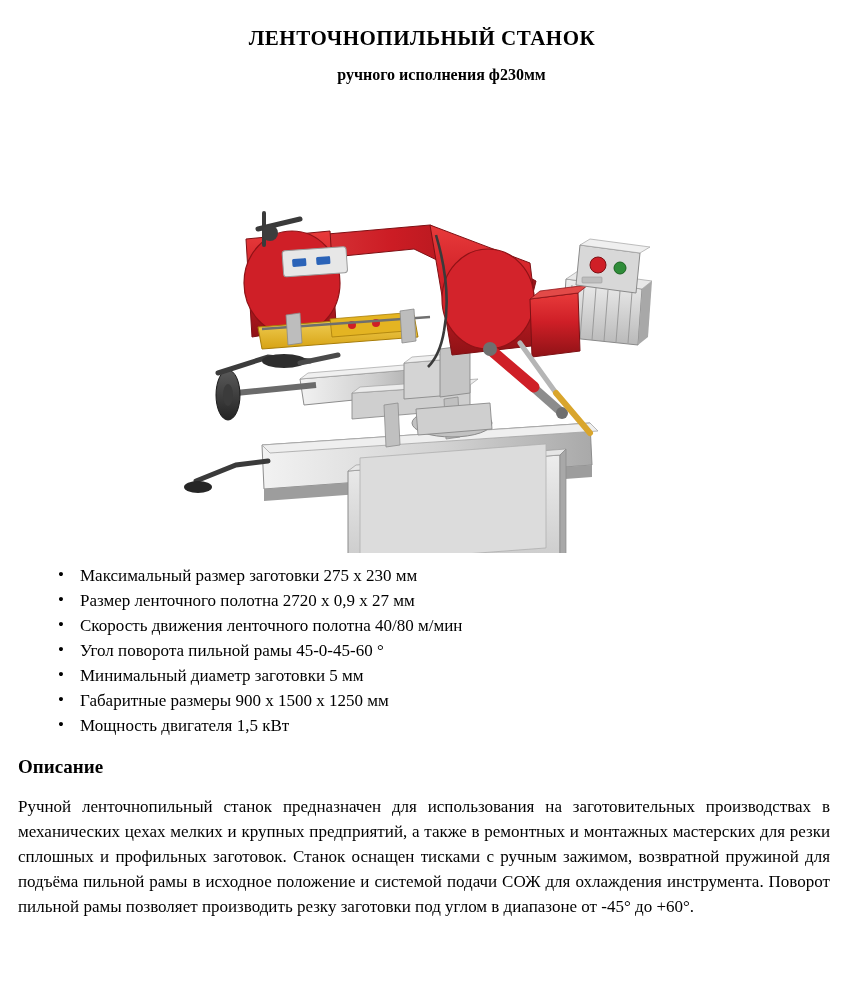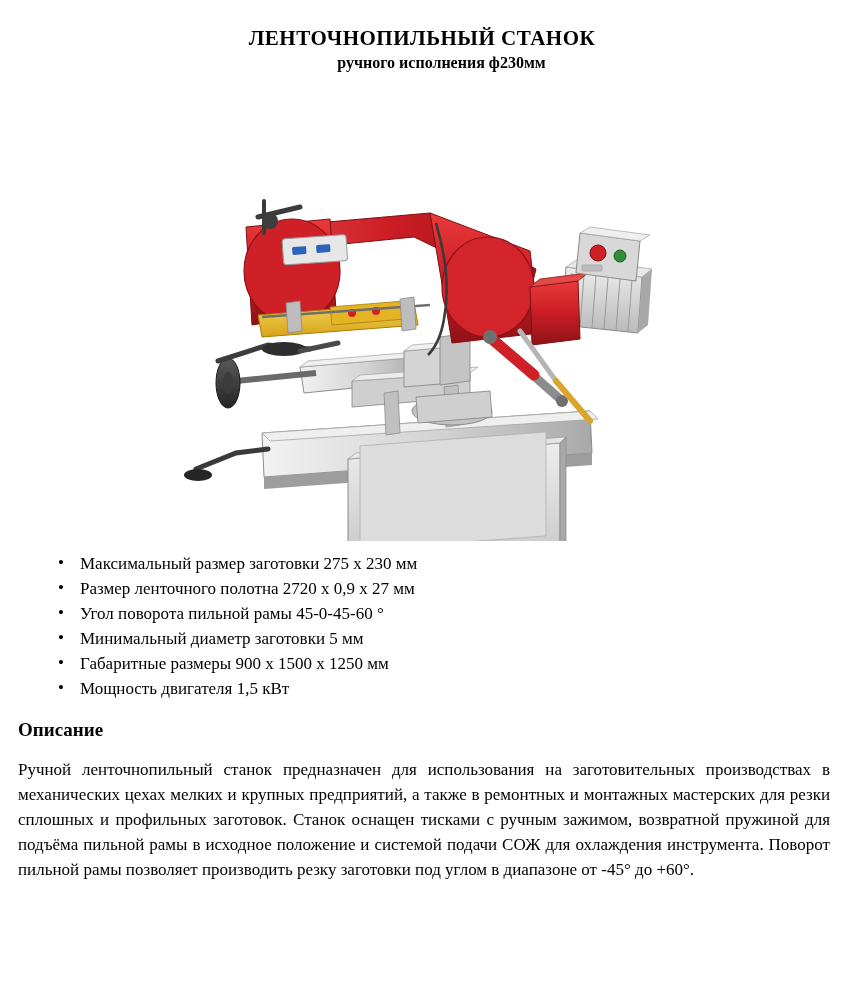--- a/index.html
+++ b/index.html
@@ -29,21 +29,21 @@
     font-family: "Liberation Serif", serif;
     font-weight: bold;
     font-size: 21px;
     letter-spacing: 0.5px;
     line-height: 1.15;
   }
   .title-sub {
     font-family: "Liberation Serif", serif;
     font-weight: bold;
     font-size: 16px;
-    margin-top: 4px;
+    margin-top: 16px;
     line-height: 1.15;
     padding-left: 39px;
   }
 
   
   .figure {
     position: relative;
     width: 844px;
     height: 460px;
     margin-top: 8px;
@@ -245,20 +245,21 @@
         <ellipse cx="452" cy="330" rx="40" ry="14" fill="#c2c2c2" stroke="#8a8a8a" stroke-width="1"></ellipse>
         <ellipse cx="452" cy="326" rx="28" ry="10" fill="#dedede" stroke="#9b9b9b" stroke-width="0.8"></ellipse>
         <polygon points="416,316 490,310 492,336 418,342" fill="#cfcfcf" stroke="#8a8a8a" stroke-width="0.9"></polygon>
       </g>
     </svg>
   </div>
 
   <ul class="specs">
     <li>Максимальный размер заготовки 275 х 230 мм</li>
     <li>Размер ленточного полотна 2720 х 0,9 х 27 мм</li>
+    <li>Скорость движения ленточного полотна 40/80 м/мин</li>
     <li>Угол поворота пильной рамы 45-0-45-60 °</li>
     <li>Минимальный диаметр заготовки 5 мм</li>
     <li>Габаритные размеры 900 х 1500 х 1250 мм</li>
     <li>Мощность двигателя 1,5 кВт</li>
   </ul>
 
   <div class="desc-heading">Описание</div>
   <p class="desc-body">Ручной ленточнопильный станок предназначен для использования на заготовительных производствах в механических цехах мелких и крупных предприятий, а также в ремонтных и монтажных мастерских для резки сплошных и профильных заготовок. Станок оснащен тисками с ручным зажимом, возвратной пружиной для подъёма пильной рамы в исходное положение и системой подачи СОЖ для охлаждения инструмента. Поворот пильной рамы позволяет производить резку заготовки под углом в диапазоне от -45° до +60°.</p>
 
 </div>

